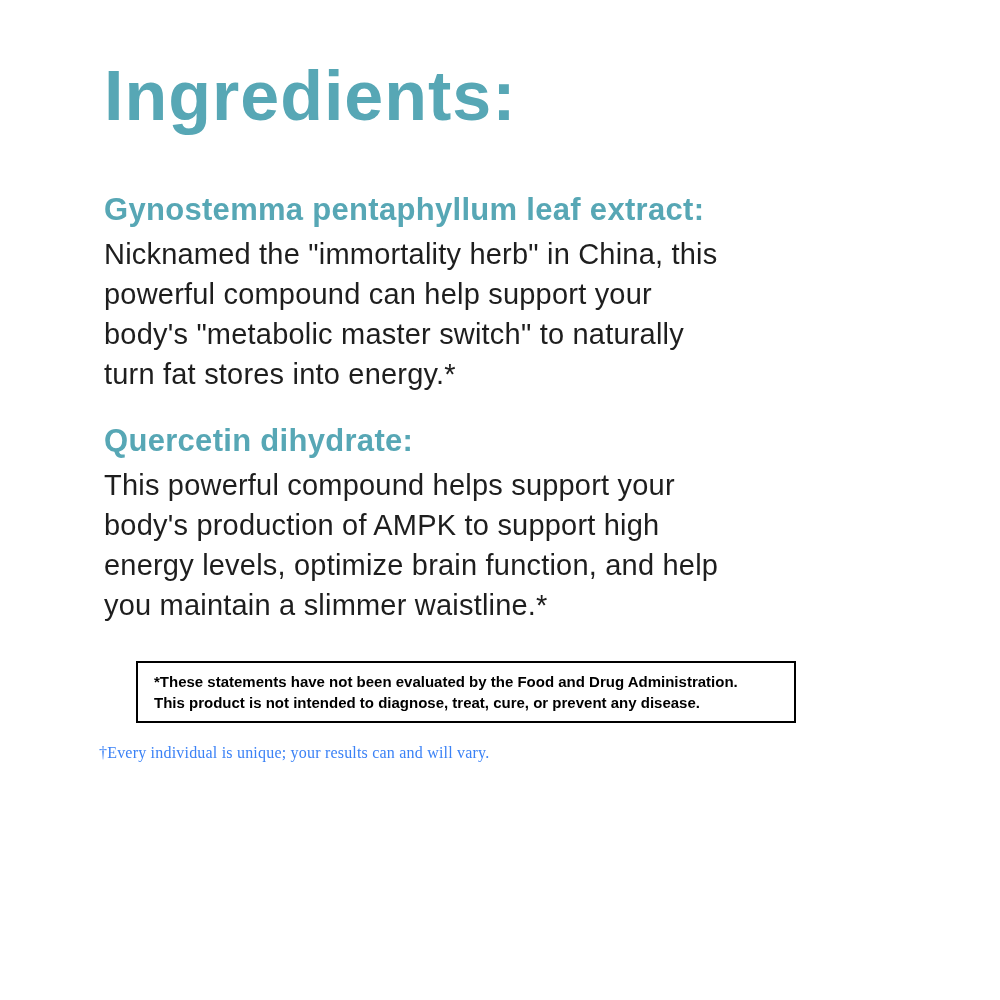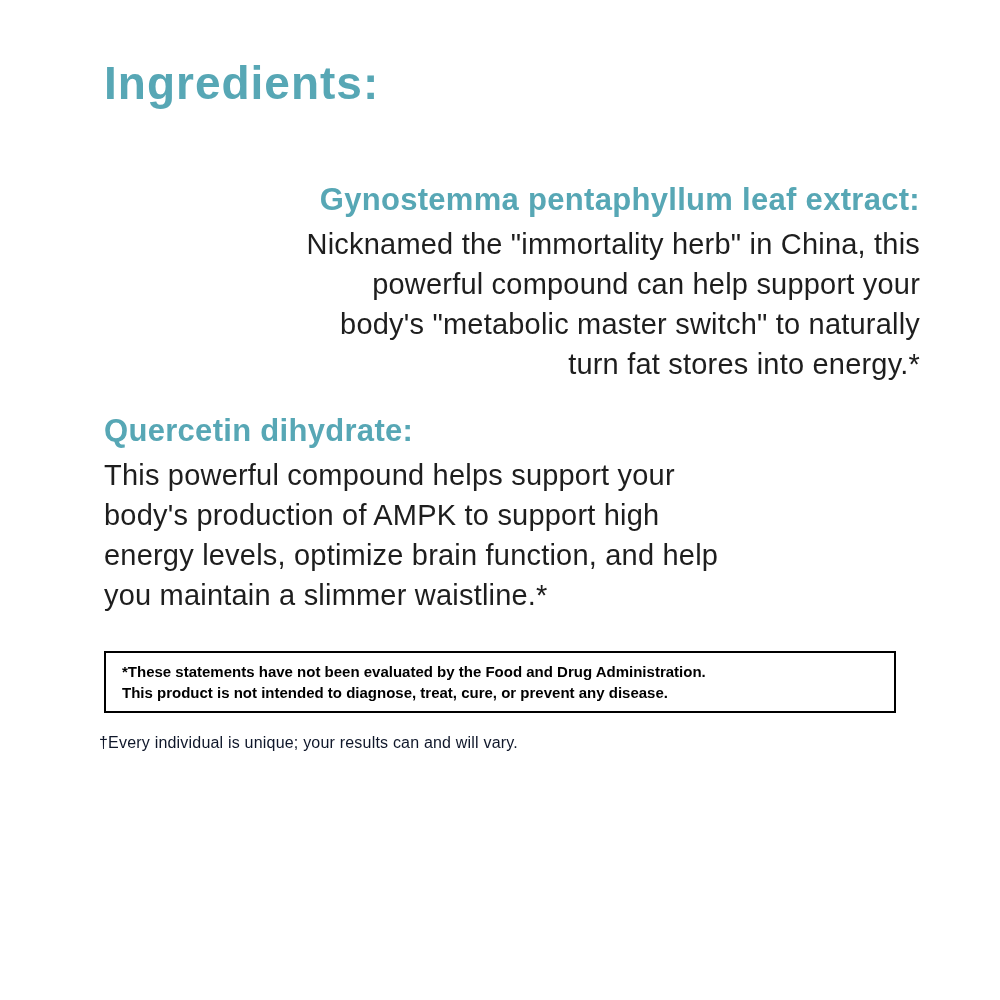--- a/index.html
+++ b/index.html
@@ -19,70 +19,71 @@
     font-family: "Liberation Sans", sans-serif;
   }
   .page {
     width: 1000px;
     height: 1000px;
     padding: 0 80px 0 104px;
     background: #ffffff;
   }
   .page-title {
     margin: 58px 0 0 0;
-    font-size: 46px;
+    font-size: 70px;
     line-height: 1.1;
     font-weight: 700;
     letter-spacing: 1px;
     color: var(--accent);
   }
   .section {
     margin-top: 28px;
   }
   .section:first-of-type {
-    margin-top: 72px;
-    text-align: right;
+    margin-top: 56px;
   }
   .section-heading {
     margin: 0 0 6px 0;
     font-size: 31px;
     line-height: 37px;
     font-weight: 700;
     letter-spacing: 0.3px;
     color: var(--accent);
   }
   .section-body {
     margin: 0;
     font-size: 29px;
     line-height: 40px;
     letter-spacing: 0.2px;
     color: var(--body-ink);
     white-space: pre-line;
   }
   .disclaimer-box {
     margin-top: 36px;
-    width: 792px;
+    width: 660px;
     border: 2px solid #000000;
     padding: 8px 16px;
     background: #ffffff;
+    margin-left: 32px;
   }
   .disclaimer-text {
     margin: 0;
     font-size: 15px;
     line-height: 21px;
     font-weight: 700;
     color: #000000;
     white-space: pre-line;
   }
   .footnote {
     margin: 20px 0 0 -5px;
     font-size: 16px;
     line-height: 20px;
     letter-spacing: 0.2px;
-    color: #0f172a;
+    color: #3b82f6;
+    font-family: Liberation Serif, serif;
   }
 </style>
 </head>
 <body>
 
 <div class="page">
 
   <h1 class="page-title">Ingredients:</h1>
 
   <section class="section">

